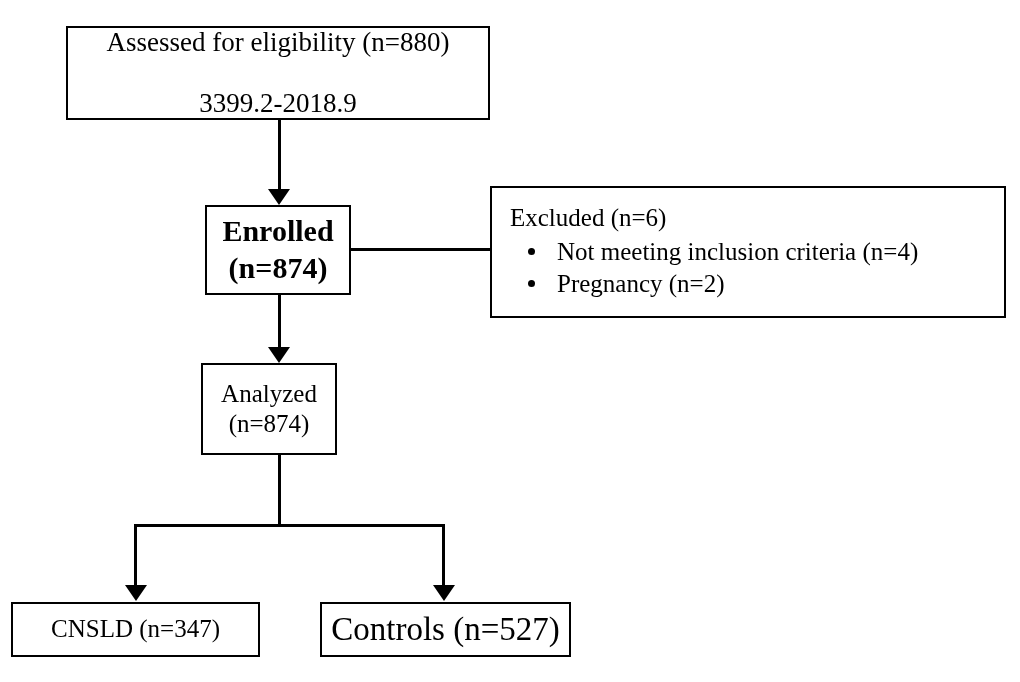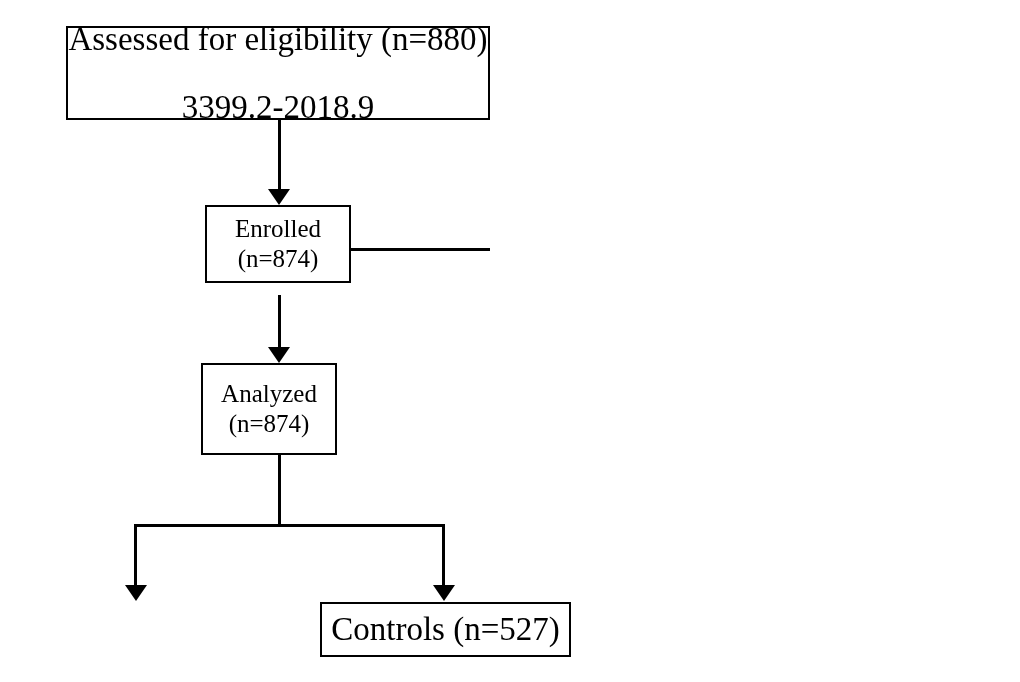--- a/index.html
+++ b/index.html
@@ -27,26 +27,27 @@
     justify-content: center;
     line-height: 1.22;
   }
   .box .line {
     display: block;
     white-space: nowrap;
   }
   
   #box-assessed {
     left: 66px;  top: 26px;  width: 424px; height: 94px;
-    font-size: 33px;
+    font-size: 27px;
     gap: 28px;
   }
   #box-enrolled {
-    left: 205px; top: 205px; width: 146px; height: 78px;
-    font-size: 25px;
+    left: 205px; top: 205px; width: 146px; height: 90px;
+    font-size: 30px;
+    font-weight: bold;
   }
   #box-excluded {
     left: 490px; top: 186px; width: 516px; height: 132px;
     font-size: 25px;
     align-items: flex-start;
     justify-content: center;
     padding: 6px 0 6px 18px;
   }
   #box-analyzed {
     left: 201px; top: 363px; width: 136px; height: 92px;
@@ -127,34 +128,50 @@
   <div class="vline" id="c1-v"></div>
   <div class="arrowhead" id="c1-arrow"></div>
 
   <div class="box" id="box-enrolled">
     <span class="line">Enrolled</span>
     <span class="line">(n=874)</span>
   </div>
 
   <div class="hline" id="c2-h"></div>
 
+  <div class="box" id="box-excluded">
+    <span class="excl-title">Excluded (n=6)</span>
+    <ul class="excl-list">
+      <li class="excl-item">
+        <span class="excl-bullet"></span>
+        <span>Not meeting inclusion criteria (n=4)</span>
+      </li>
+      <li class="excl-item">
+        <span class="excl-bullet"></span>
+        <span>Pregnancy (n=2)</span>
+      </li>
+    </ul>
+  </div>
 
   <div class="vline" id="c3-v"></div>
   <div class="arrowhead" id="c3-arrow"></div>
 
   <div class="box" id="box-analyzed">
     <span class="line">Analyzed</span>
     <span class="line">(n=874)</span>
   </div>
 
   <div class="vline" id="c4-v"></div>
   <div class="hline" id="c4-h"></div>
   <div class="vline" id="c4-left-v"></div>
   <div class="arrowhead" id="c4-left-arrow"></div>
   <div class="vline" id="c4-right-v"></div>
   <div class="arrowhead" id="c4-right-arrow"></div>
 
+  <div class="box" id="box-cnsld">
+    <span class="line">CNSLD (n=347)</span>
+  </div>
 
   <div class="box" id="box-controls">
     <span class="line">Controls (n=527)</span>
   </div>
 
 </div>
 
 </body></html>

